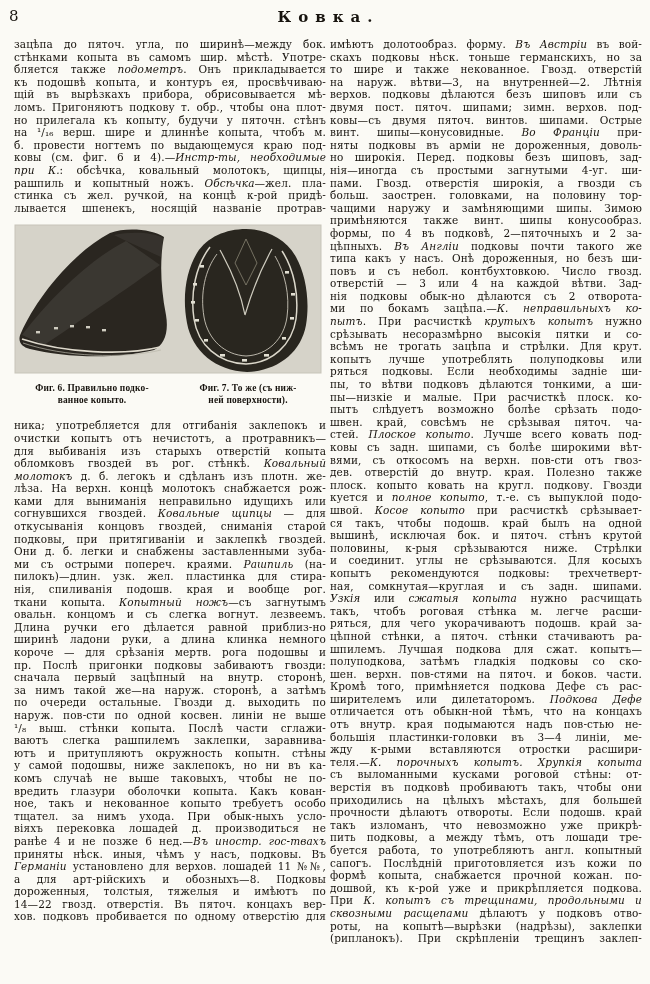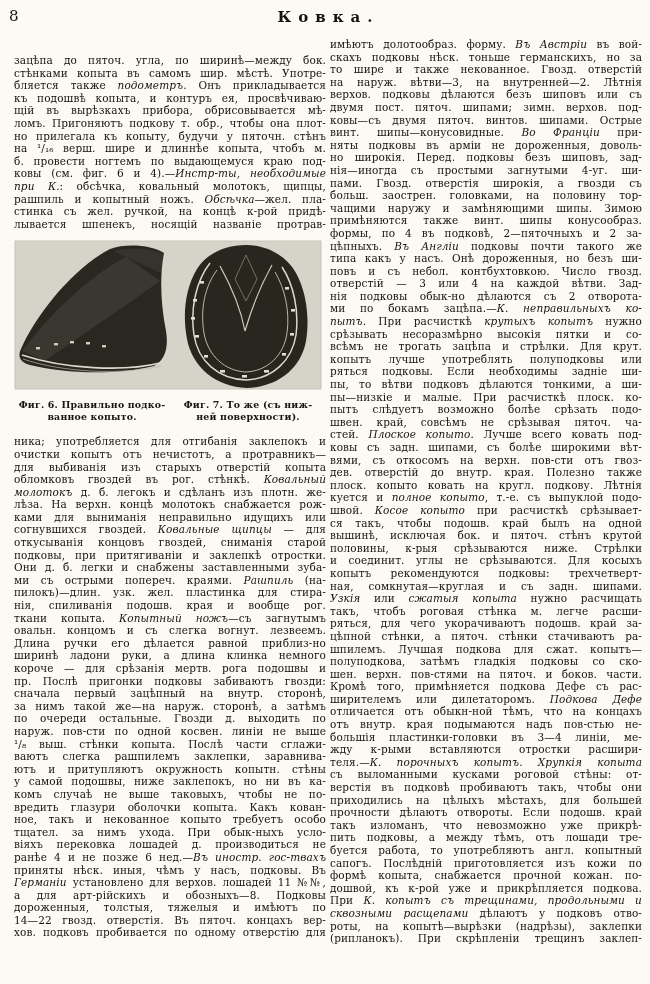--- a/index.html
+++ b/index.html
@@ -9,32 +9,32 @@
     background:#fbfaf5;color:#17130e;
     font-family:"DejaVu Serif", serif;
     overflow:hidden;
   }
   .pageno{position:absolute;left:9px;top:7px;font-size:15px;line-height:18px;}
   .header{
     position:absolute;top:8px;left:0;right:0;text-align:center;
     font-weight:bold;font-size:15px;letter-spacing:7px;text-indent:7px;
   }
   .col{position:absolute;top:38px;width:312px;}
-  .col.left{left:14px;margin-top:16px;}
+  .col.left{left:14px;}
   .col.right{left:330px;}
   .ln{
     height:12.6px;line-height:12.6px;font-size:10.5px;
     white-space:nowrap;overflow:hidden;
     text-align:justify;text-align-last:justify;
     letter-spacing:0.1px;
   }
   .it{font-style:italic;}
   .figure{margin-top:9px;height:152px;}
   .captions{display:flex;margin-top:8px;margin-bottom:13px;}
-  .caption{width:50%;}
+  .caption{width:50%;font-family:Liberation Serif, serif;}
   .caption .ln{
     height:11.5px;line-height:11.5px;font-size:9.4px;font-weight:bold;
     text-align:center;text-align-last:center;letter-spacing:0.2px;
   }
 </style>
 </head>
 <body>
 
 <div class="page">
 
@@ -130,21 +130,21 @@
     <div class="lines">
         <div class="ln"><span>ника; употребляется для отгибанія заклепокъ и</span></div>
         <div class="ln"><span>очистки копытъ отъ нечистотъ, а протравникъ—</span></div>
         <div class="ln"><span>для выбиванія изъ старыхъ отверстій копыта</span></div>
         <div class="ln"><span>обломковъ гвоздей въ рог. стѣнкѣ. </span><span class="it">Ковальный</span></div>
         <div class="ln"><span class="it">молотокъ</span><span> д. б. легокъ и сдѣланъ изъ плотн. же-</span></div>
         <div class="ln"><span>лѣза. На верхн. концѣ молотокъ снабжается рож-</span></div>
         <div class="ln"><span>ками для выниманія неправильно идущихъ или</span></div>
         <div class="ln"><span>согнувшихся гвоздей. </span><span class="it">Ковальные щипцы</span><span> — для</span></div>
         <div class="ln"><span>откусыванія концовъ гвоздей, сниманія старой</span></div>
-        <div class="ln"><span>подковы, при притягиваніи и заклепкѣ отростки.</span></div>
+        <div class="ln"><span>подковы, при притягиваніи и заклепкѣ гвоздей.</span></div>
         <div class="ln"><span>Они д. б. легки и снабжены заставленными зуба-</span></div>
         <div class="ln"><span>ми съ острыми попереч. краями. </span><span class="it">Рашпиль</span><span> (на-</span></div>
         <div class="ln"><span>пилокъ)—длин. узк. жел. пластинка для стира-</span></div>
         <div class="ln"><span>нія, спиливанія подошв. края и вообще рог.</span></div>
         <div class="ln"><span>ткани копыта. </span><span class="it">Копытный ножъ</span><span>—съ загнутымъ</span></div>
         <div class="ln"><span>овальн. концомъ и съ слегка вогнут. лезвеемъ.</span></div>
         <div class="ln"><span>Длина ручки его дѣлается равной приблиз-но</span></div>
         <div class="ln"><span>ширинѣ ладони руки, а длина клинка немного</span></div>
         <div class="ln"><span>короче — для срѣзанія мертв. рога подошвы и</span></div>
         <div class="ln"><span>пр. Послѣ пригонки подковы забиваютъ гвозди:</span></div>
@@ -201,21 +201,21 @@
         <div class="ln"><span>копытъ лучше употреблять полуподковы или</span></div>
         <div class="ln"><span>ряться подковы. Если необходимы задніе ши-</span></div>
         <div class="ln"><span>пы, то вѣтви подковъ дѣлаются тонкими, а ши-</span></div>
         <div class="ln"><span>пы—низкіе и малые. При расчисткѣ плоск. ко-</span></div>
         <div class="ln"><span>пытъ слѣдуетъ возможно болѣе срѣзать подо-</span></div>
         <div class="ln"><span>швен. край, совсѣмъ не срѣзывая пяточ. ча-</span></div>
         <div class="ln"><span>стей. </span><span class="it">Плоское копыто</span><span>. Лучше всего ковать под-</span></div>
         <div class="ln"><span>ковы съ задн. шипами, съ болѣе широкими вѣт-</span></div>
         <div class="ln"><span>вями, съ откосомъ на верхн. пов-сти отъ гвоз-</span></div>
         <div class="ln"><span>дев. отверстій до внутр. края. Полезно также</span></div>
-        <div class="ln"><span>плоск. копыто ковать на кругл. подкову. Лѣтнія</span></div>
+        <div class="ln"><span>плоск. копыто ковать на кругл. подкову. Гвозди</span></div>
         <div class="ln"><span>куется и </span><span class="it">полное копыто</span><span>, т.-е. съ выпуклой подо-</span></div>
         <div class="ln"><span>швой. </span><span class="it">Косое копыто</span><span> при расчисткѣ срѣзывает-</span></div>
         <div class="ln"><span>ся такъ, чтобы подошв. край былъ на одной</span></div>
         <div class="ln"><span>вышинѣ, исключая бок. и пяточ. стѣнъ крутой</span></div>
         <div class="ln"><span>половины, к-рыя срѣзываются ниже. Стрѣлки</span></div>
         <div class="ln"><span>и соединит. углы не срѣзываются. Для косыхъ</span></div>
         <div class="ln"><span>копытъ рекомендуются подковы: трехчетверт-</span></div>
         <div class="ln"><span>ная, сомкнутая—круглая и съ задн. шипами.</span></div>
         <div class="ln"><span class="it">Узкія</span><span> или </span><span class="it">сжатыя копыта</span><span> нужно расчищать</span></div>
         <div class="ln"><span>такъ, чтобъ роговая стѣнка м. легче расши-</span></div>

